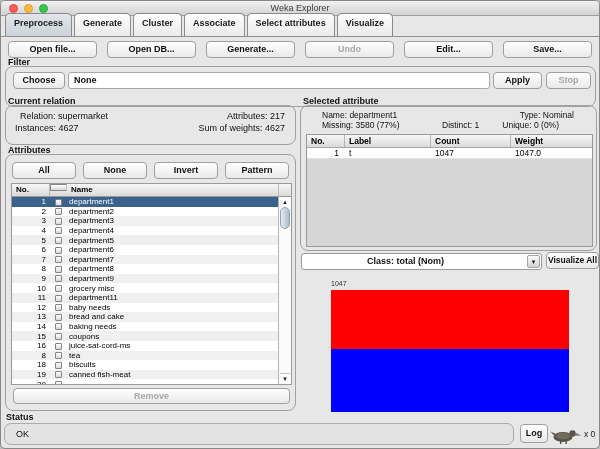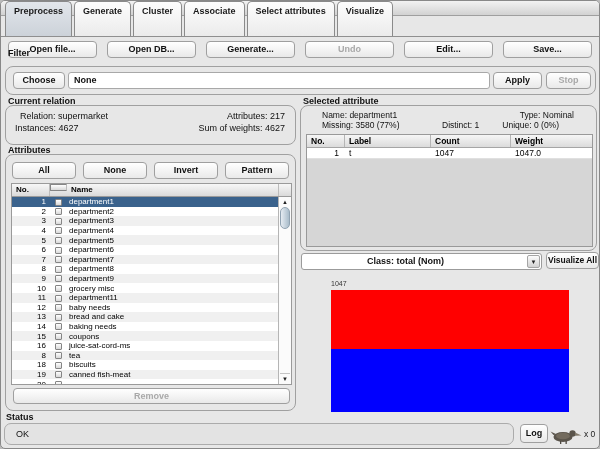--- a/index.html
+++ b/index.html
@@ -14,41 +14,41 @@
   .light { width:9px; height:9px; border-radius:50%; display:inline-block; }
   .light.red    { background:#fc5a54; border:1px solid #d94b43; }
   .light.yellow { background:#fdbb40; border:1px solid #dd9f2e; }
   .light.green  { background:#35c84a; border:1px solid #27a838; }
   .title { text-align:center; font-size:9px; line-height:14px; color:#3c3c3c; }
 
   
   .tabbar { position:absolute; top:16px; left:0; right:0; height:20px;
             display:flex; align-items:flex-end; padding-left:4px;
             border-bottom:1px solid #8f8f8f; }
-  .tab { height:35px; line-height:18px; padding:0 8px; font-size:9px; font-weight:bold;
+  .tab { height:23px; line-height:18px; padding:0 8px; font-size:9px; font-weight:bold;
          color:#1a1a1a; background:linear-gradient(#fdfdfd,#ebebeb);
          border:1px solid #8a8a8a; border-bottom:none; border-radius:5px 5px 0 0; margin-right:2px; }
   .tab.active { background:linear-gradient(#e2e6eb,#ccd2d9); }
 
   
   .toolbar { position:absolute; top:40px; left:0; right:0; height:18px;
              display:flex; gap:10px; padding:0 7px; }
   .btn { background:linear-gradient(#ffffff,#e9e9e9); border:1px solid #9f9f9f;
          border-radius:4px; font-size:9px; font-weight:bold; color:#111;
          text-align:center; height:17px; line-height:15px;
          font-family:"Liberation Sans", sans-serif; }
   .toolbar .btn { flex:1; }
   .btn.disabled { color:#a8a8a8; }
 
   
   .group { position:absolute; border:1px solid #a0a0a0; border-radius:8px; }
   .glabel { position:absolute; font-size:9px; font-weight:bold; color:#111; }
 
   
-  #filter-box   { left:4px; top:65px; width:591px; height:29px; }
+  #filter-box   { left:4px; top:65px; width:591px; height:41px; }
   #filter-box .btn { position:absolute; top:5px; }
   #choose-btn { left:7px;  width:52px; }
   #apply-btn  { left:487px; width:49px; }
   #stop-btn   { left:540px; width:45px; }
   #filter-field { position:absolute; left:62px; top:5px; width:422px; height:17px;
                   background:#fff; border:1px solid #a8a8a8; border-radius:3px;
                   font-size:9px; font-weight:bold; line-height:15px; padding-left:5px; color:#111; }
 
   
   #currel-box { left:4px; top:104px; width:291px; height:40px; font-size:9px; }
@@ -149,21 +149,21 @@
 
   <div class="toolbar" id="toolbar">
       <div class="btn">Open file...</div>
       <div class="btn">Open DB...</div>
       <div class="btn">Generate...</div>
       <div class="btn disabled">Undo</div>
       <div class="btn">Edit...</div>
       <div class="btn">Save...</div>
     </div>
 
-  <div class="glabel" style="left:7px; top:47px;text-align:right;">Filter</div>
+  <div class="glabel" style="left:7px; top:56px;text-align:right;">Filter</div>
   <div class="group" id="filter-box">
     <div class="btn" id="choose-btn">Choose</div>
     <div id="filter-field">None</div>
     <div class="btn" id="apply-btn">Apply</div>
     <div class="btn disabled" id="stop-btn">Stop</div>
   </div>
 
   <div class="glabel" style="left:7px; top:95px;">Current relation</div>
   <div class="group" id="currel-box">
     <span style="left:14px; top:5px;">Relation: supermarket</span>

